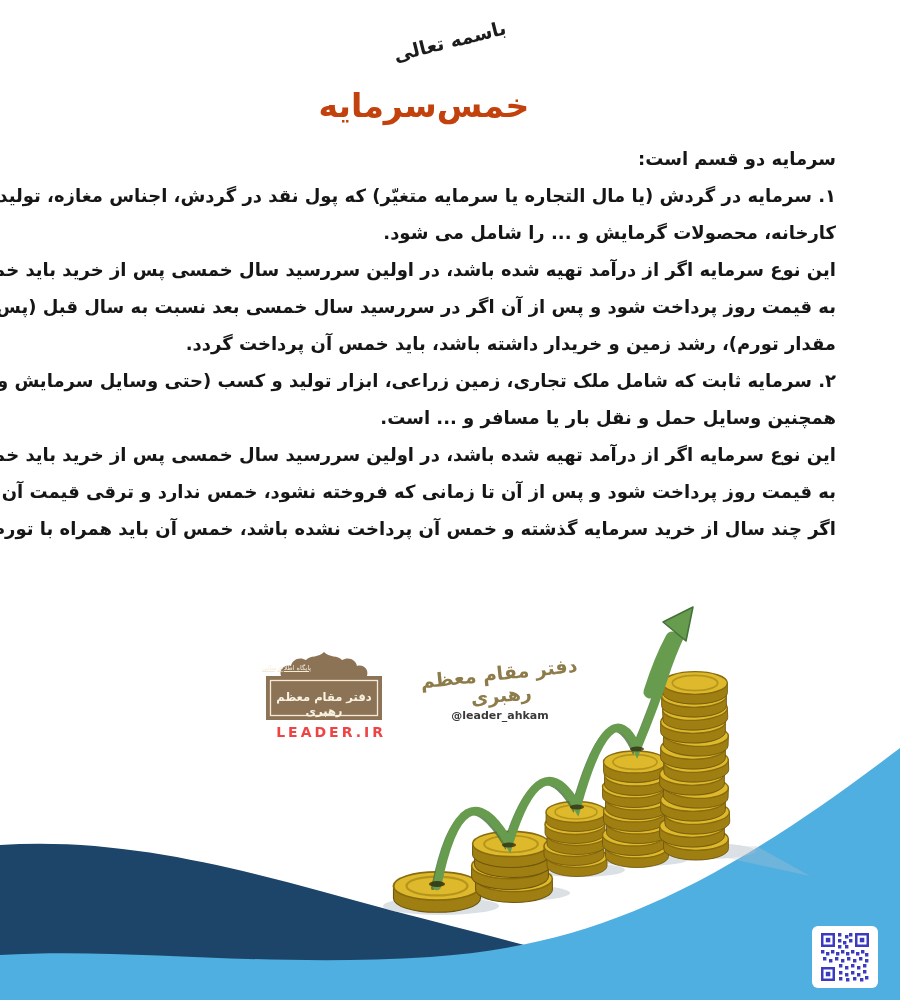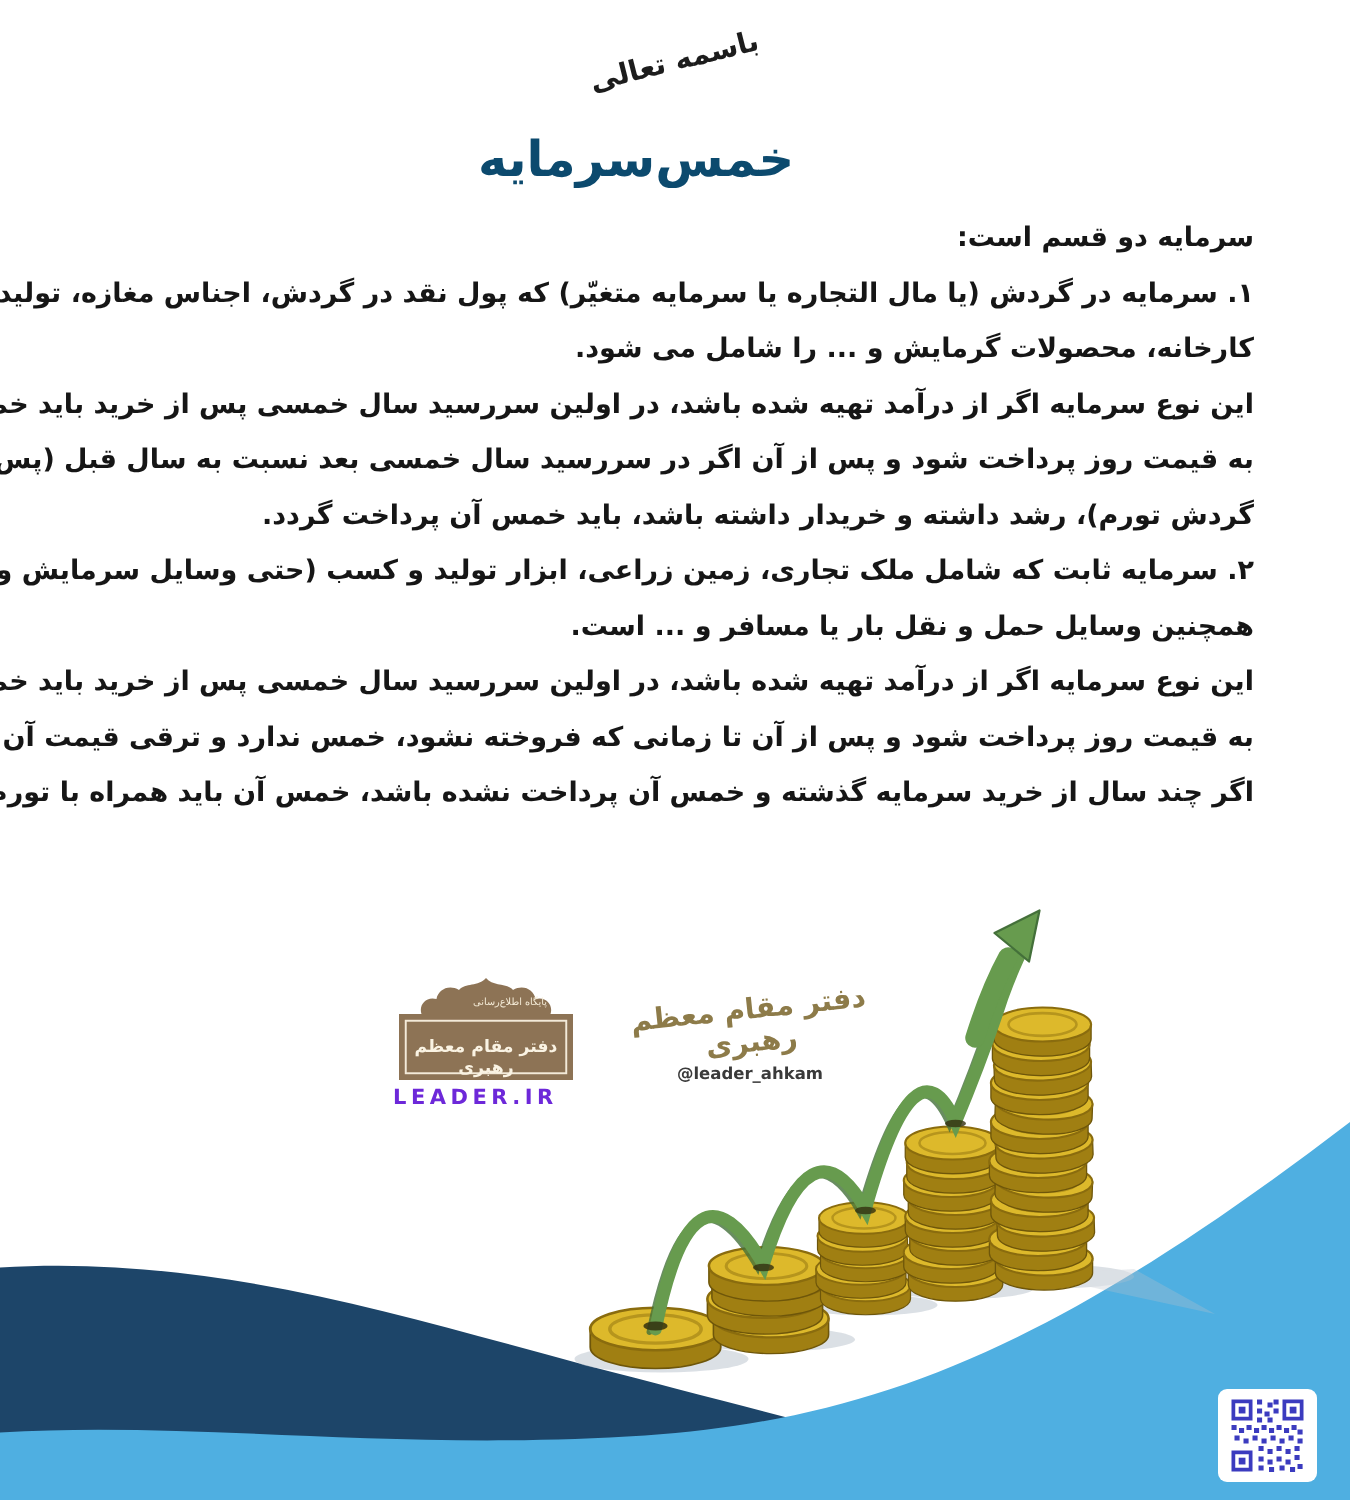--- a/index.html
+++ b/index.html
@@ -8,46 +8,46 @@
     font-family:"DejaVu Sans",sans-serif;
   }
   
   .bismillah{
     position:absolute;top:30px;left:0;width:900px;text-align:center;
     font-size:19px;font-weight:bold;color:#1c1c1c;
   }
   .bismillah span{display:inline-block;transform:rotate(-14deg);}
   .title{
     position:absolute;top:86px;left:0;width:848px;margin:0;text-align:center;
-    font-size:33px;font-weight:bold;color:#0c4a6e;direction:rtl;
+    font-size:33px;font-weight:bold;color:#c2410c;direction:rtl;
   }
   
   .body-text{
     position:absolute;top:140px;left:64px;width:772px;direction:rtl;
     color:#161616;font-weight:bold;font-size:18px;
   }
   .line{
     height:37px;line-height:37px;white-space:nowrap;
     text-align:justify;text-align-last:justify;
   }
   .line.end{text-align-last:right;}
   
   .stamp{position:absolute;left:262px;top:652px;width:124px;height:96px;}
   .stamp svg{position:absolute;left:0;top:0;}
   .stamp-top{
-    position:absolute;left:16px;top:12px;width:124px;text-align:center;
-    font-size:6.5px;color:#f5ecd8;direction:rtl;
+    position:absolute;left:0;top:12px;width:124px;text-align:left;
+    font-size:6.5px;color:#f5ecd8;direction:rtl;text-decoration:underline;
   }
   .stamp-main{
     position:absolute;left:0;top:38px;width:124px;text-align:center;
     font-size:11.5px;font-weight:bold;color:#faf3e3;direction:rtl;
   }
   .stamp-site{
-    position:absolute;left:0;top:72px;width:124px;text-align:left;
-    font-size:14px;font-weight:bold;letter-spacing:3px;color:#6d28d9;
+    position:absolute;left:0;top:72px;width:124px;text-align:right;
+    font-size:14px;font-weight:bold;letter-spacing:3px;color:#ef4444;
   }
   .ahkam{position:absolute;left:418px;top:662px;width:164px;text-align:center;}
   .ahkam-callig{
     font-size:19px;font-weight:bold;color:#8d7b49;direction:rtl;
     transform:rotate(-6deg);display:inline-block;
   }
   .ahkam-handle{font-size:11px;font-weight:bold;color:#3a3a3a;margin-top:3px;}
   
   .waves,.coins{position:absolute;left:0;top:0;width:900px;height:1000px;}
   .qr-card{position:absolute;left:812px;top:926px;}
@@ -143,21 +143,21 @@
   </div>
 
   <h1 class="title">خمس‌سرمایه</h1>
 
   <div class="body-text">
     <div class="line end">سرمایه دو قسم است:</div>
     <div class="line">۱. سرمایه در گردش (یا مال التجاره یا سرمایه متغیّر) که پول نقد در گردش، اجناس مغازه، تولیدات</div>
     <div class="line end">کارخانه، محصولات گرمایش و ... را شامل می شود.</div>
     <div class="line">این نوع سرمایه اگر از درآمد تهیه شده باشد، در اولین سررسید سال خمسی پس از خرید باید خمس آن</div>
     <div class="line">به قیمت روز پرداخت شود و پس از آن اگر در سررسید سال خمسی بعد نسبت به سال قبل (پس از کسر</div>
-    <div class="line end">گردش تورم)، رشد داشته و خریدار داشته باشد، باید خمس آن پرداخت گردد.</div>
+    <div class="line end">مقدار تورم)، رشد زمین و خریدار داشته باشد، باید خمس آن پرداخت گردد.</div>
     <div class="line">۲. سرمایه ثابت که شامل ملک تجاری، زمین زراعی، ابزار تولید و کسب (حتی وسایل سرمایش و گرمایش)</div>
     <div class="line end">همچنین وسایل حمل و نقل بار یا مسافر و ... است.</div>
     <div class="line">این نوع سرمایه اگر از درآمد تهیه شده باشد، در اولین سررسید سال خمسی پس از خرید باید خمس آن</div>
     <div class="line">به قیمت روز پرداخت شود و پس از آن تا زمانی که فروخته نشود، خمس ندارد و ترقی قیمت آن پس از</div>
     <div class="line">اگر چند سال از خرید سرمایه گذشته و خمس آن پرداخت نشده باشد، خمس آن باید همراه با تورم</div>
   </div>
 
   <div class="stamp">
     <svg width="124" height="70" viewBox="0 0 124 70" aria-hidden="true">
       <path d="M62 0 C57 6 48 3 44 8 C37 4 30 8 29 14 C22 12 17 18 19 24 L105 24 C107 18 102 12 95 14 C94 8 87 4 80 8 C76 3 67 6 62 0 Z" fill="#8d7355"></path>

